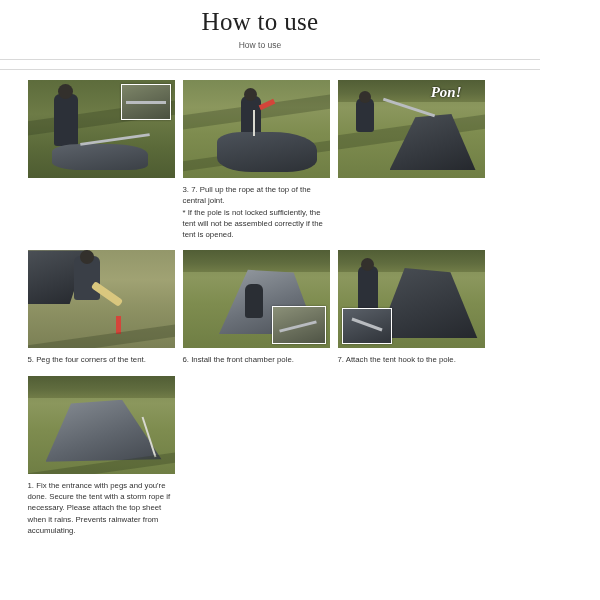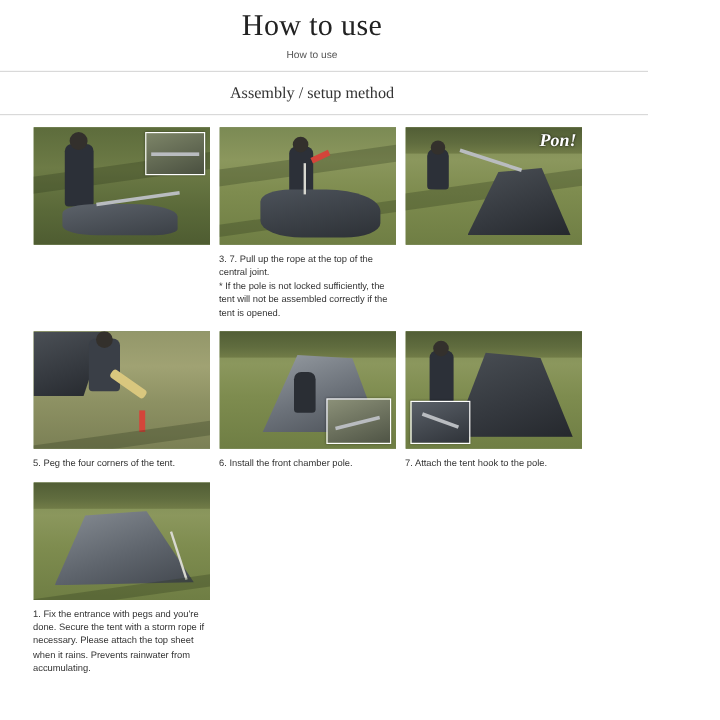--- a/index.html
+++ b/index.html
@@ -189,21 +189,20 @@
 <body>
 
 <div class="page">
 
   <div class="header">
     <h1>How to use</h1>
     <div class="subtitle">How to use</div>
     <div class="rule"></div>
   </div>
 
-  <div class="section-title">Assembly / setup method</div>
   <div class="section-rule"></div>
 
   <div class="grid">
 
 
     <div class="cell">
       <div class="photo">
         <div class="grass dark"></div>
         <div class="shadowband" style="top:30px;"></div>
         <div class="person" style="left:26px; top:14px; width:24px; height:52px;"></div>
@@ -233,21 +232,21 @@
 
     <div class="cell">
       <div class="photo">
         <div class="grass"></div>
         <div class="treeline"></div>
         <div class="shadowband" style="top:44px;"></div>
         <div class="person" style="left:18px; top:18px; width:18px; height:34px;"></div>
         <div class="head" style="left:21px; top:11px; width:12px; height:12px;"></div>
         <div class="tent-dark" style="left:52px; top:34px; width:86px; height:56px; clip-path: polygon(0% 100%, 30% 6%, 72% 0%, 100% 100%);"></div>
         <div class="pole" style="left:44px; top:26px; width:54px; height:3px; transform:rotate(18deg);"></div>
-        <div class="pon" style="right:4px; top:4px;">Pon!</div>
+        <div class="pon" style="right:23px; top:4px;">Pon!</div>
       </div>
     </div>
 
     <div class="cell">
       <div class="photo">
         <div class="grass dry"></div>
         <div class="tent-dark" style="left:0px; top:0px; width:60px; height:54px; clip-path: polygon(0% 0%, 100% 0%, 70% 100%, 0% 100%);"></div>
         <div class="person" style="left:46px; top:6px; width:26px; height:44px; background:#3a3f47;"></div>
         <div class="head" style="left:52px; top:0px; width:14px; height:14px;"></div>
         <div class="mallet-handle" style="left:62px; top:40px; width:34px; height:8px; border-radius:3px;"></div>

